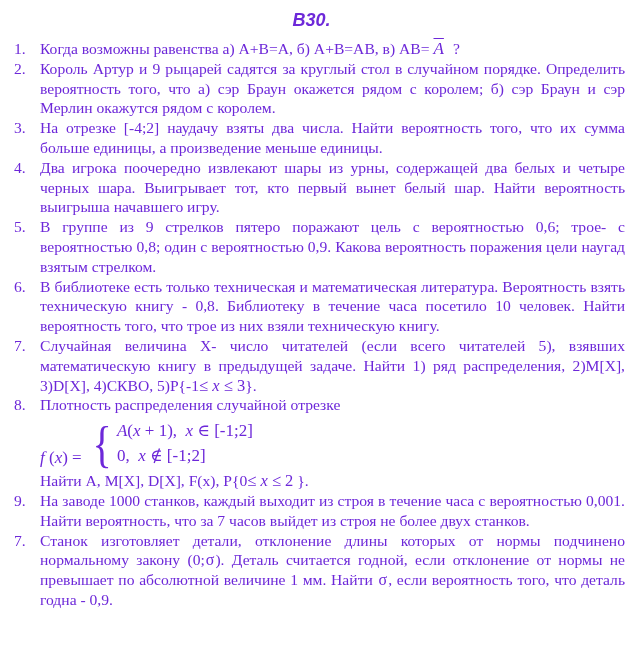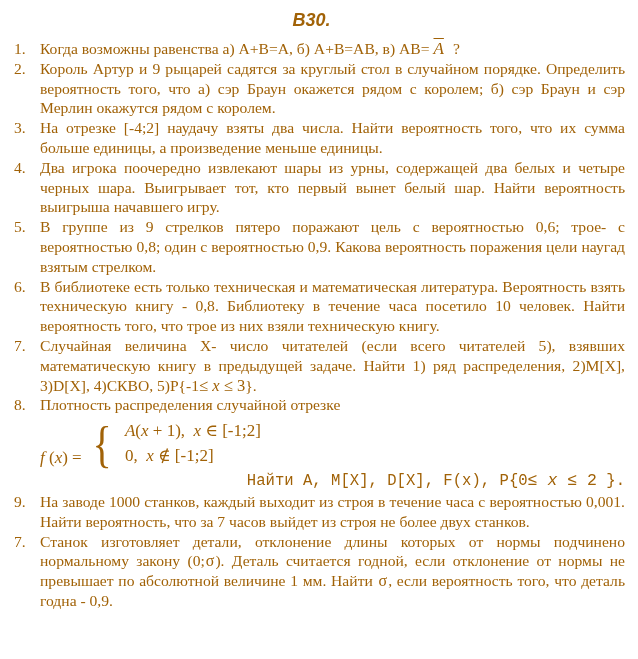--- a/index.html
+++ b/index.html
@@ -1,18 +1,18 @@
 <!DOCTYPE html>
 <html><head>
 <meta charset="utf-8">
 <style>
   html, body { margin: 0; padding: 0; background: #fff; }
   .page {
     width: 638px; height: 659px; box-sizing: border-box;
-    background: #ffffff; color: #a16207;
+    background: #ffffff; color: #6d28d9;
     padding: 8px 13px 0 14px; overflow: hidden;
     font-family: "Liberation Serif", "DejaVu Serif", serif;
     font-size: 15.6px; line-height: 19.8px;
   }
   .title {
     text-align: center; margin: 2px 16px 9px 0;
     font-family: "Liberation Sans", "DejaVu Sans", sans-serif;
     font-style: italic; font-weight: bold; font-size: 18px; line-height: 20px;
   }
   .row { display: flex; }
@@ -25,23 +25,23 @@
   .qgap { margin-left: 8px; }
   .m17 { font-size: 16.5px; white-space: pre; }
   .mi { font-style: italic; }
   .sigma { font-size: 16px; padding: 0 1px; }
   .formula { display: flex; align-items: flex-end; margin: 3px 0 3px 0; }
   .fx { font-size: 17px; white-space: pre; }
   .brace {
     font-family: "Liberation Serif", serif; font-size: 50px; font-weight: normal;
     line-height: 0.95; margin: 0 3px 0 4px; transform: scaleX(0.8);
   }
-  .cases { display: flex; flex-direction: column; margin-left: 8px; }
+  .cases { display: flex; flex-direction: column; }
   .case-row { font-size: 17px; line-height: 25px; white-space: pre; }
-  .outro { text-align: right; font-family: Liberation Mono, monospace; }
+  .outro { text-align: left; }
 </style>
 </head>
 <body>
 
 <div class="page">
 
   <div class="title">В30.</div>
 
   <div class="row">
     <span class="num">1.</span>

